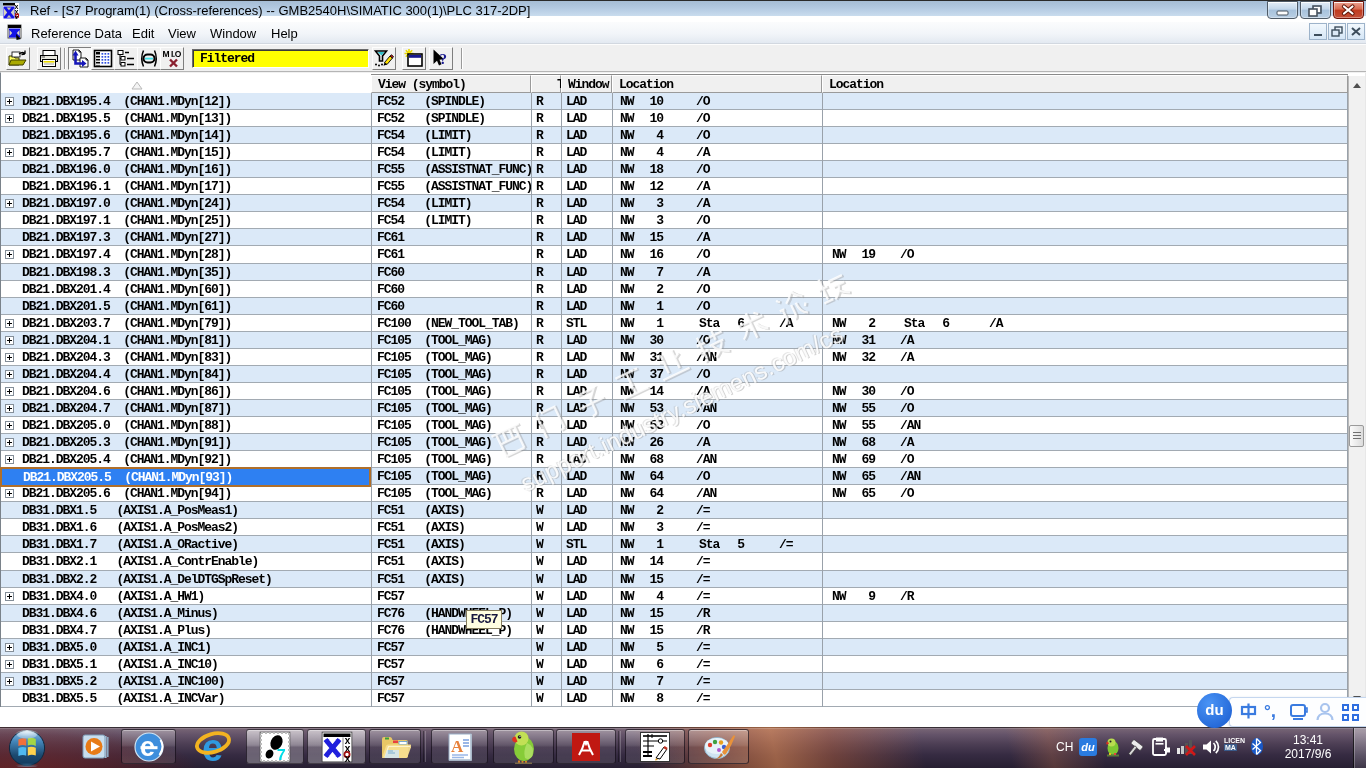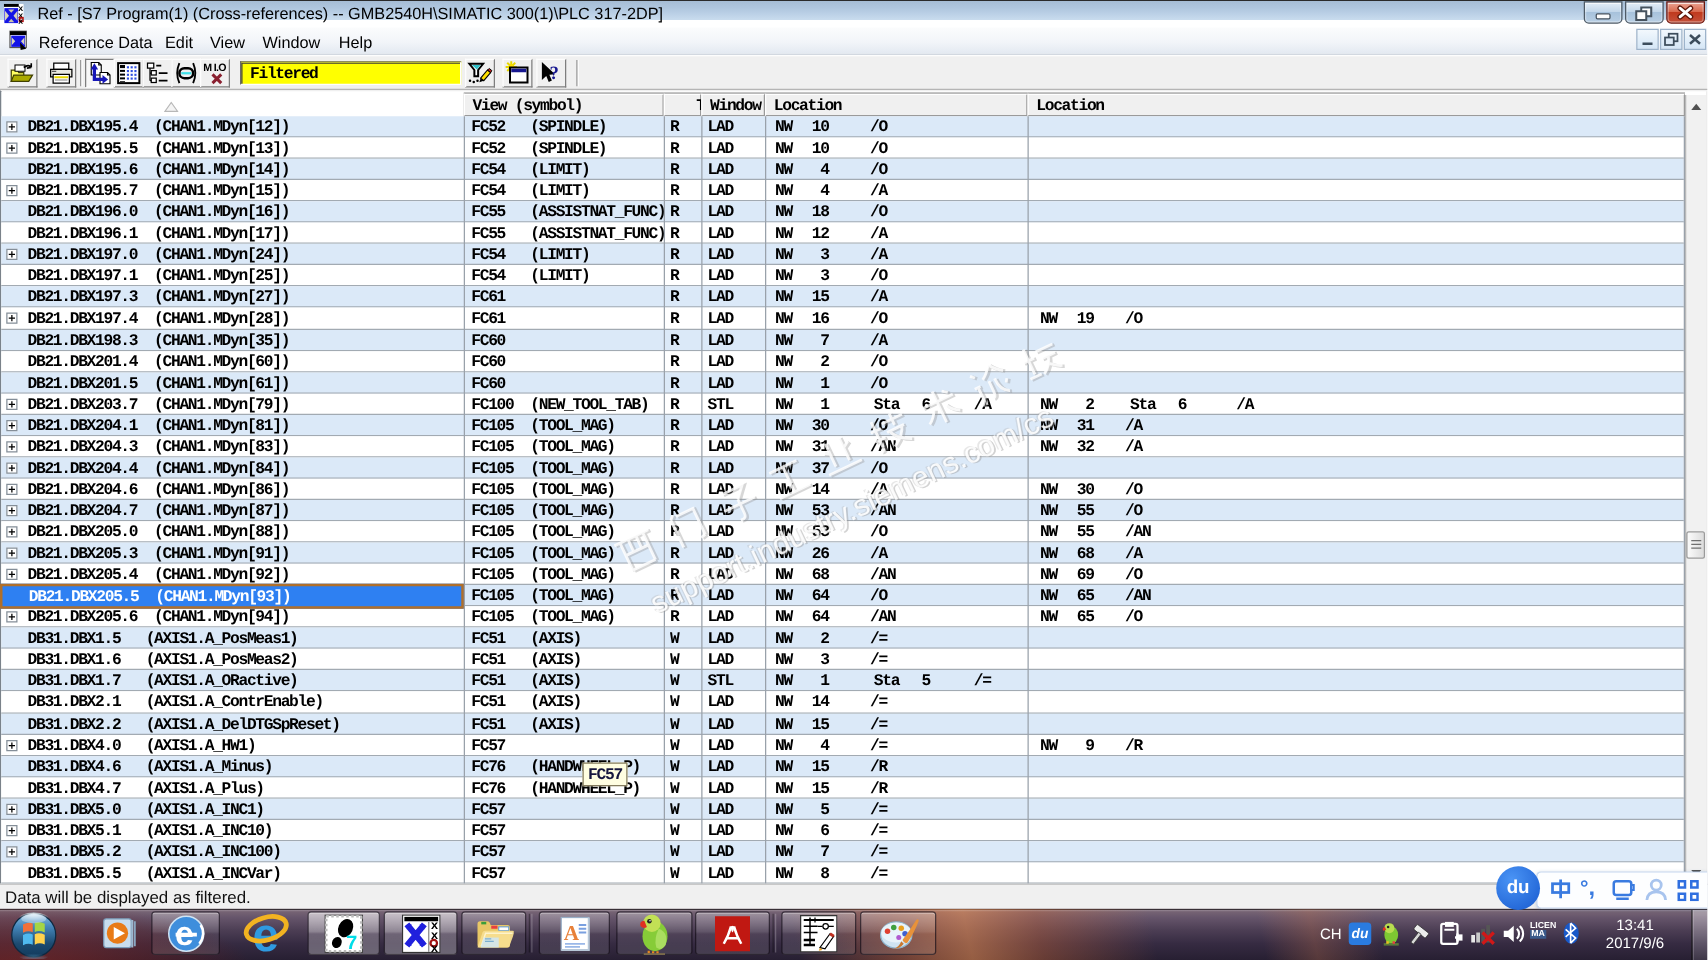--- a/index.html
+++ b/index.html
@@ -363,21 +363,20 @@
         <div class="l2">support.industry.siemens.com/cs</div>
       </div>
       <div class="abs" id="tip" style="top:537px;left:465px">FC57</div>
       <div id="sbar">
         <div class="sarr" style="top:7px;border-bottom:5px solid #505050"></div>
 <div id="sthumb"></div>
 <div class="sarr" style="top:620px;border-top:5px solid #505050"></div>
       </div>
       <div class="abs" style="left:1364px;top:0;width:1px;height:635px;background:#e8e8e8"></div>
     </div>
-<div class="abs" id="status">Data will be displayed as filtered.</div>
 <div class="abs" id="task">
       <div class="streak" style="left:0;width:300px;background:radial-gradient(ellipse 240px 70px at 5% 120%,rgba(150,40,30,.6),rgba(120,30,25,.25) 60%,transparent 78%)"></div>
       <div class="streak" style="left:520px;width:470px;background:linear-gradient(78deg,transparent 25%,rgba(205,105,55,.42) 42%,rgba(240,145,80,.55) 54%,rgba(205,105,55,.38) 66%,transparent 85%)"></div>
       <div class="streak" style="left:940px;width:200px;background:linear-gradient(78deg,transparent 35%,rgba(195,115,75,.30) 55%,transparent 80%)"></div>
       <svg class="abs" style="left:8px;top:2px;z-index:3" width="38" height="38">
 <defs>
           <linearGradient id="orb" x1="0" y1="0" x2="0" y2="1">
 <stop offset="0%" stop-color="#8fc2e6"></stop>
             <stop offset="30%" stop-color="#4688bc"></stop>
             <stop offset="70%" stop-color="#1c4a70"></stop>

